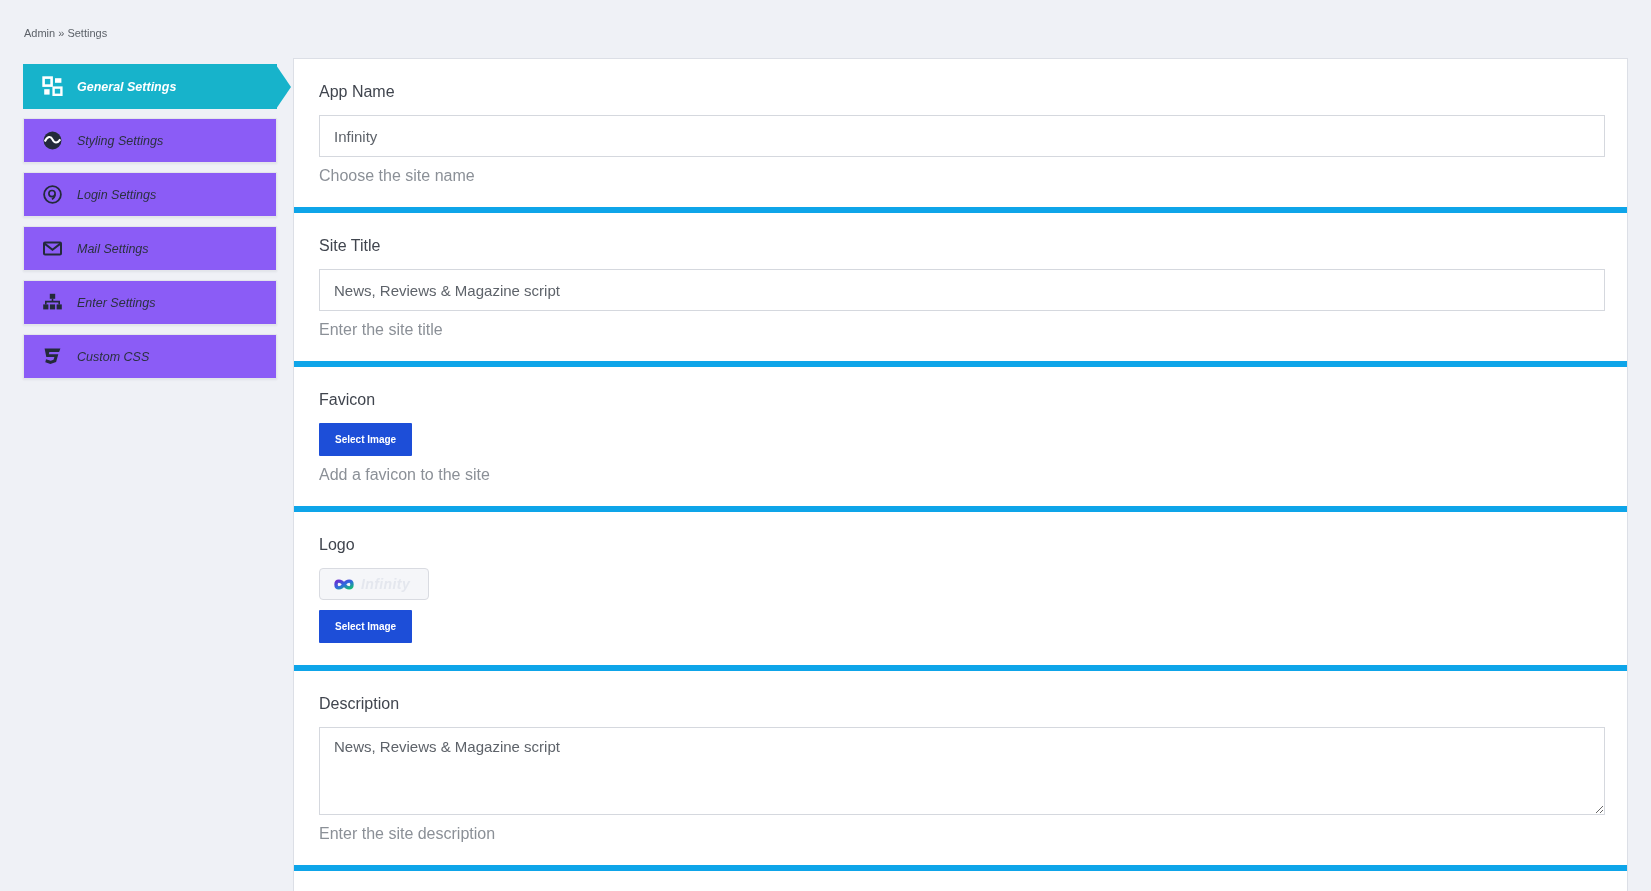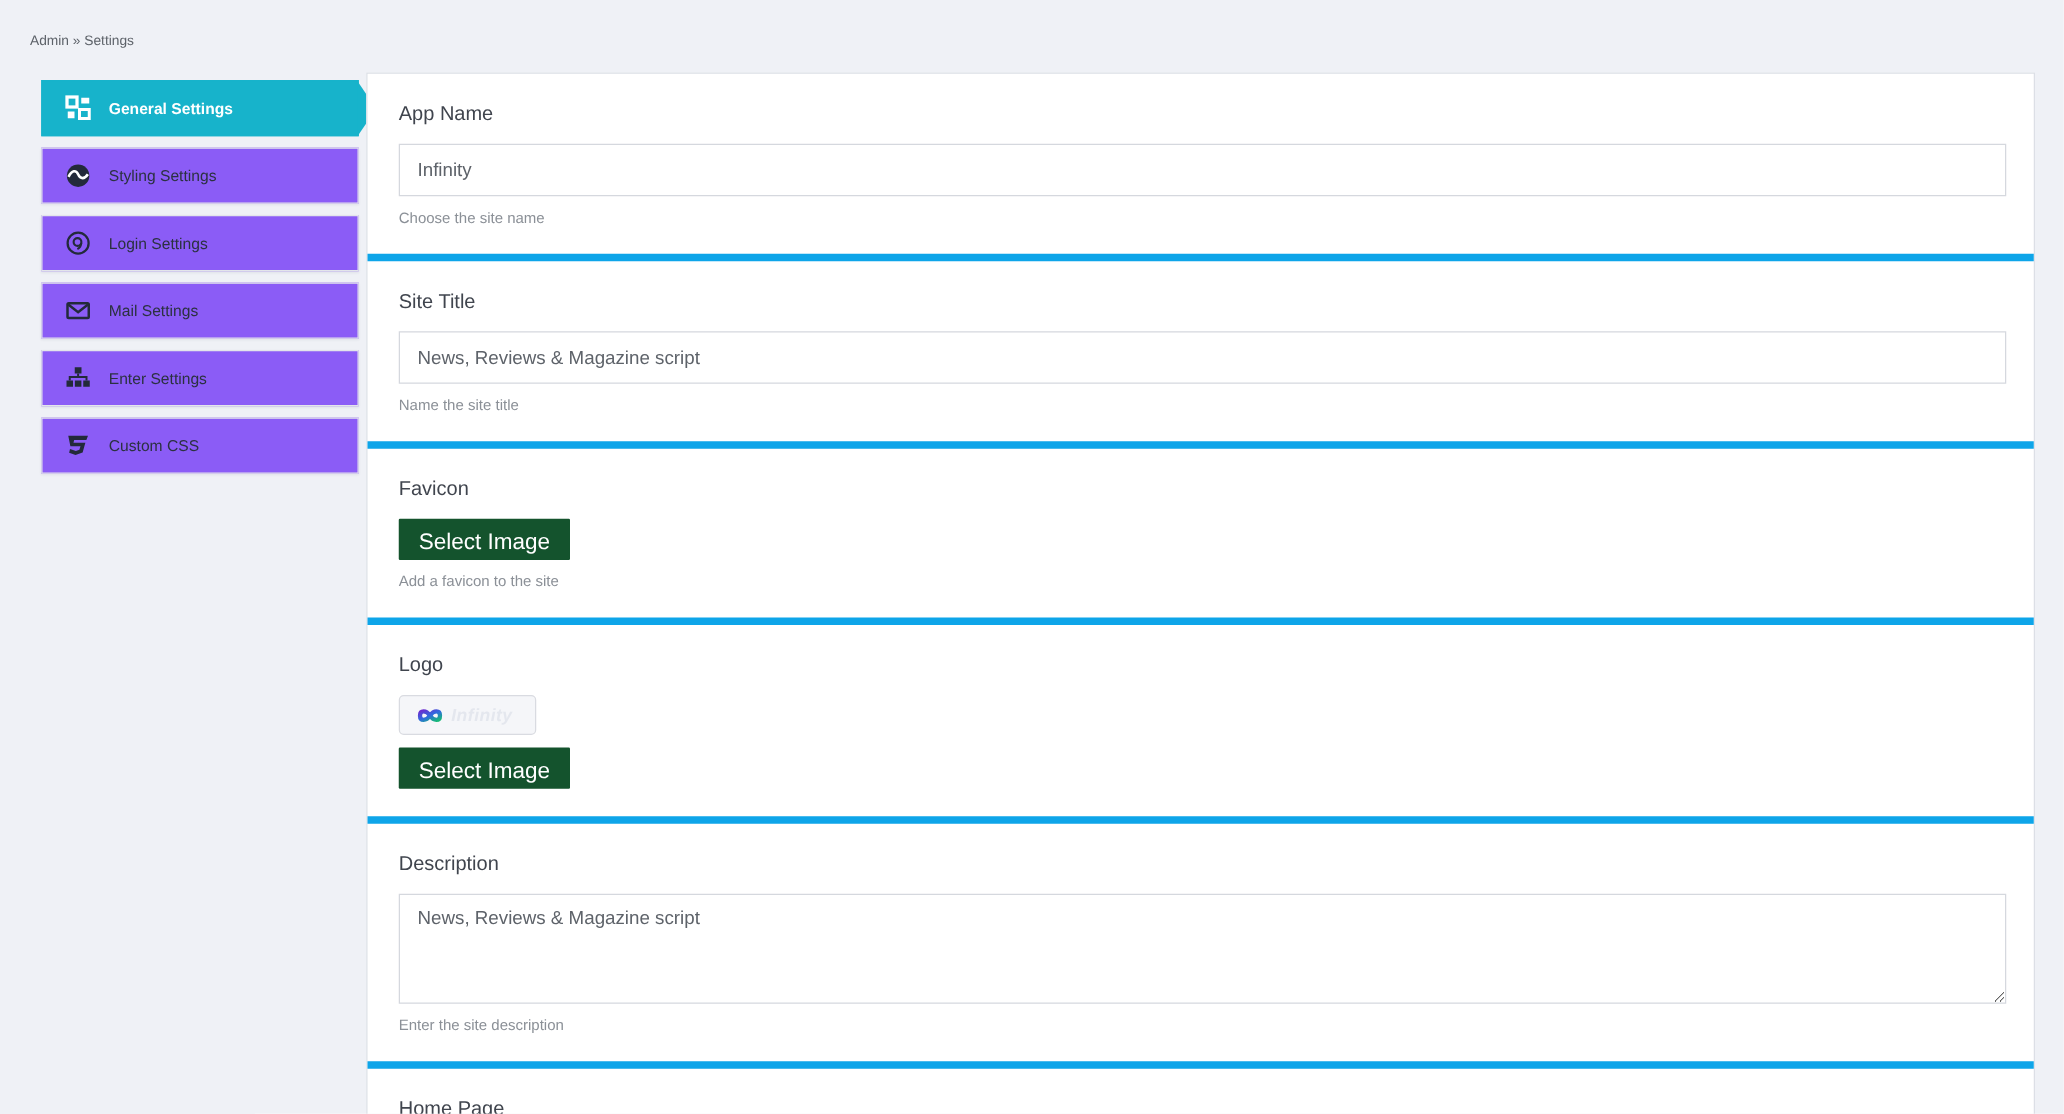--- a/index.html
+++ b/index.html
@@ -10,21 +10,21 @@
     font-family:"Liberation Sans", sans-serif;
   }
 
   
   .breadcrumb {
     position:absolute; top:27px; left:24px;
     font-size:11px; color:#5d6269;
   }
 
   
-  .sidebar { position:absolute; top:64px; left:33px; width:254px; }
+  .sidebar { position:absolute; top:64px; left:23px; width:254px;font-style:italic; }
   .side-item {
     position:relative; display:flex; align-items:center;
     height:45px; margin-bottom:9px;
     background:#8b5cf6; border:1px solid #e3e5ea;
     box-shadow:0 1px 2px rgba(30,40,60,.07);
     padding-left:18px; color:#262d3b; cursor:pointer;
   }
   .side-item .icon { width:21px; height:21px; display:inline-flex; flex:none; color:#232a3a; }
   .side-item .lbl { margin-left:14px; font-size:12.5px; color:#2b3140; }
   .side-item.active { background:#17b3cb; border-color:#17b3cb; box-shadow:none; }
@@ -49,26 +49,26 @@
     border:1px solid #d5d8de; border-radius:0;
     padding:0 14px; font-size:15px; color:#5e636a;
     font-family:inherit; background:#fff; outline:none;
   }
   .text-area {
     display:block; width:100%; height:88px;
     border:1px solid #d5d8de; border-radius:0;
     padding:10px 14px; font-size:15px; color:#5e636a;
     font-family:inherit; background:#fff; outline:none; resize:both;
   }
-  .helper { margin-top:10px; font-size:12px; color:#8b9097; }
+  .helper { margin-top:10px; font-size:16px; color:#8b9097; }
   .btn {
     display:inline-block; border:none; border-radius:1px;
-    background:#14532d; color:#ffffff;
-    font-size:18px; font-family:inherit;
-    padding:8px 16px; height:33px; cursor:pointer;
+    background:#1d4ed8; color:#ffffff;
+    font-size:10px; font-family:inherit;
+    padding:8px 16px; height:33px; cursor:pointer;font-weight:bold;
   }
   .logo-preview {
     display:inline-flex; align-items:center; gap:2px;
     background:#f5f6f9; border:1px solid #d9dbe1; border-radius:4px;
     height:32px; padding:4px 9px; margin-bottom:10px; min-width:110px;
   }
   .logo-text {
     font-size:14px; font-weight:bold; font-style:italic;
     color:#e4e7ee; letter-spacing:.4px;
   }
@@ -154,21 +154,21 @@
 
   <section class="group">
     <label class="field-label">App Name</label>
     <input class="text-input" type="text" value="Infinity" style="">
     <p class="helper">Choose the site name</p>
   </section>
 
   <section class="group">
     <label class="field-label">Site Title</label>
     <input class="text-input" type="text" value="News, Reviews &amp; Magazine script" style="">
-    <p class="helper">Name the site title</p>
+    <p class="helper">Enter the site title</p>
   </section>
 
   <section class="group">
     <label class="field-label">Favicon</label>
     <button class="btn">Select Image</button>
     <p class="helper">Add a favicon to the site</p>
   </section>
 
   <section class="group">
     <label class="field-label">Logo</label>

